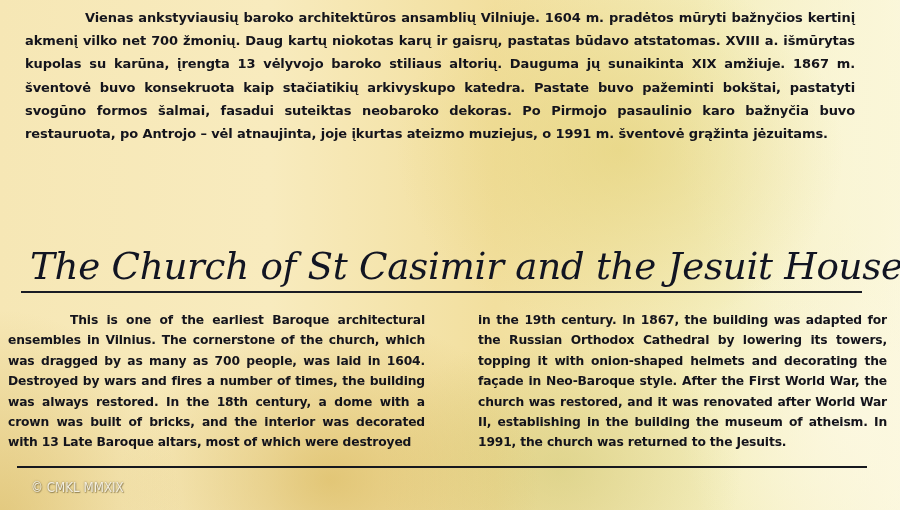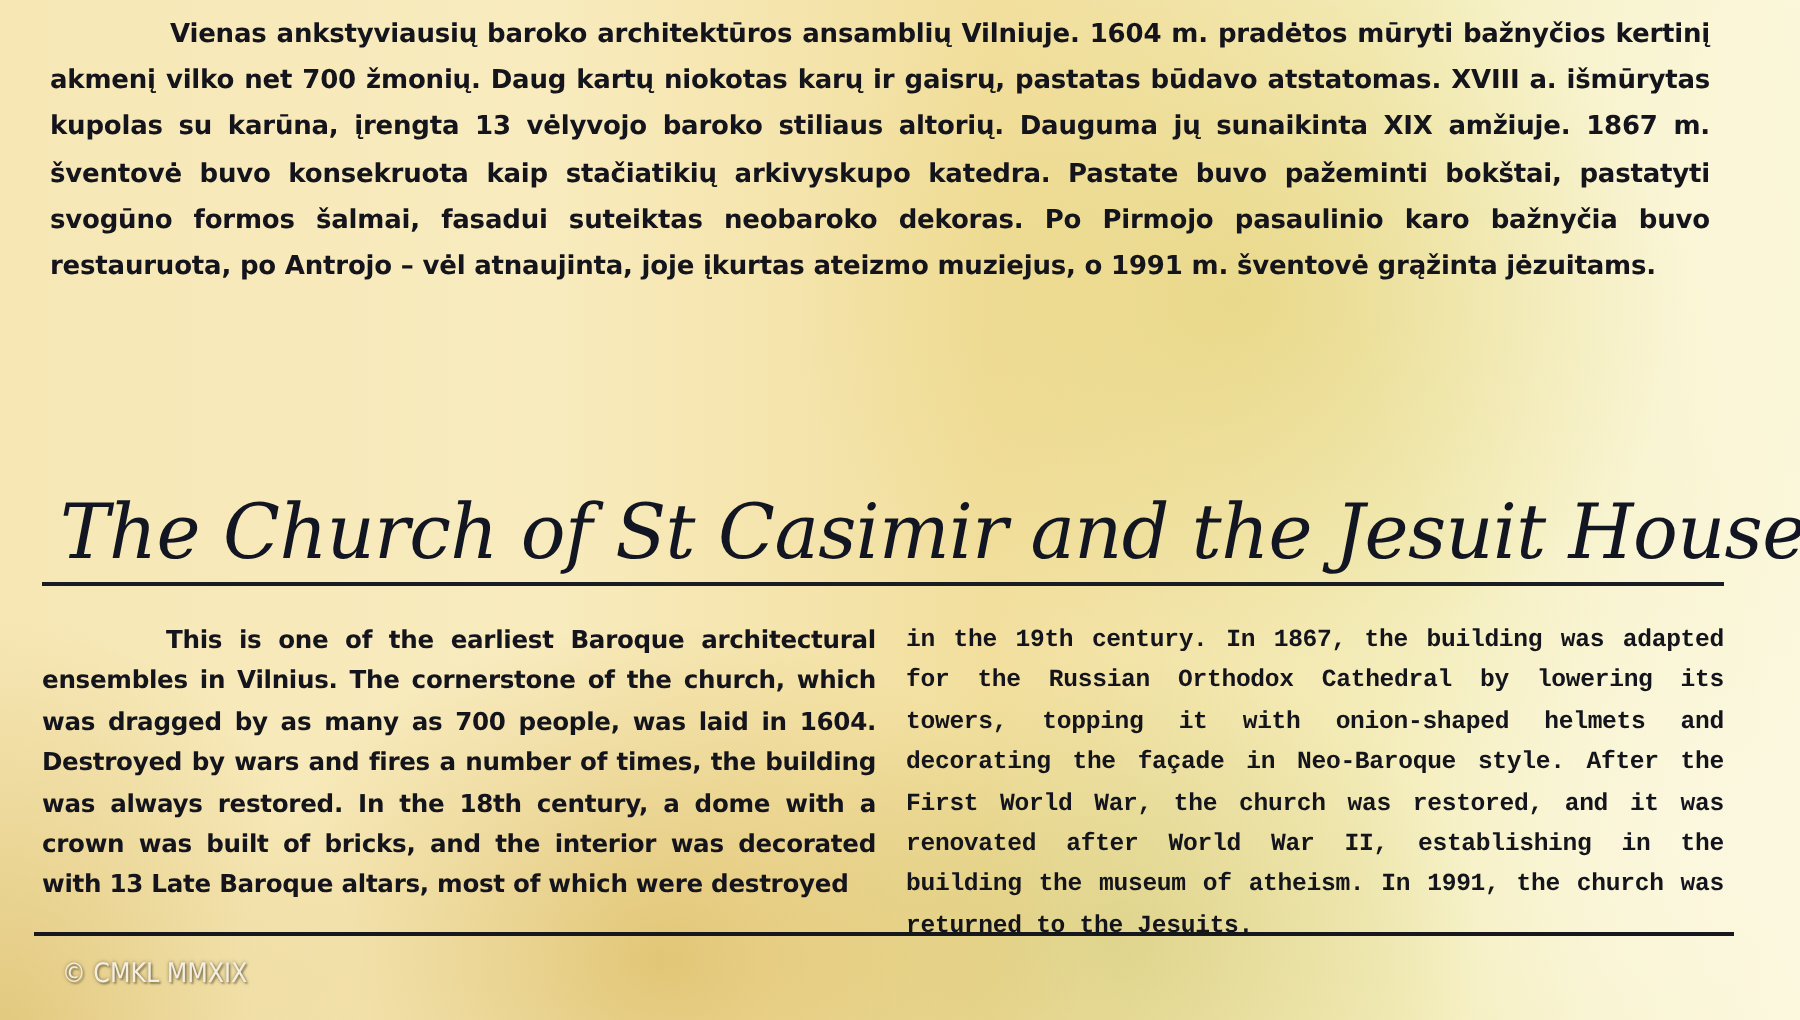--- a/index.html
+++ b/index.html
@@ -71,28 +71,27 @@
       top: 310px;
       font-family: "DejaVu Sans", sans-serif;
       font-weight: bold;
       font-size: 12.3px;
       line-height: 20.4px;
       text-align: justify;
       margin: 0;
       letter-spacing: -0.15px;
     }
     .en-col.left {
-      left: 21px;
+      left: 8px;
       width: 417px;
       text-indent: 62px;
     }
     .en-col.right {
-      left: 453px;
+      left: 478px;
       width: 409px;
-      font-family: Liberation Mono, monospace;
     }
 
     .bottom-rule {
       position: absolute;
       left: 17px;
       top: 466px;
       width: 850px;
       height: 2px;
       background: #16181e;
     }

